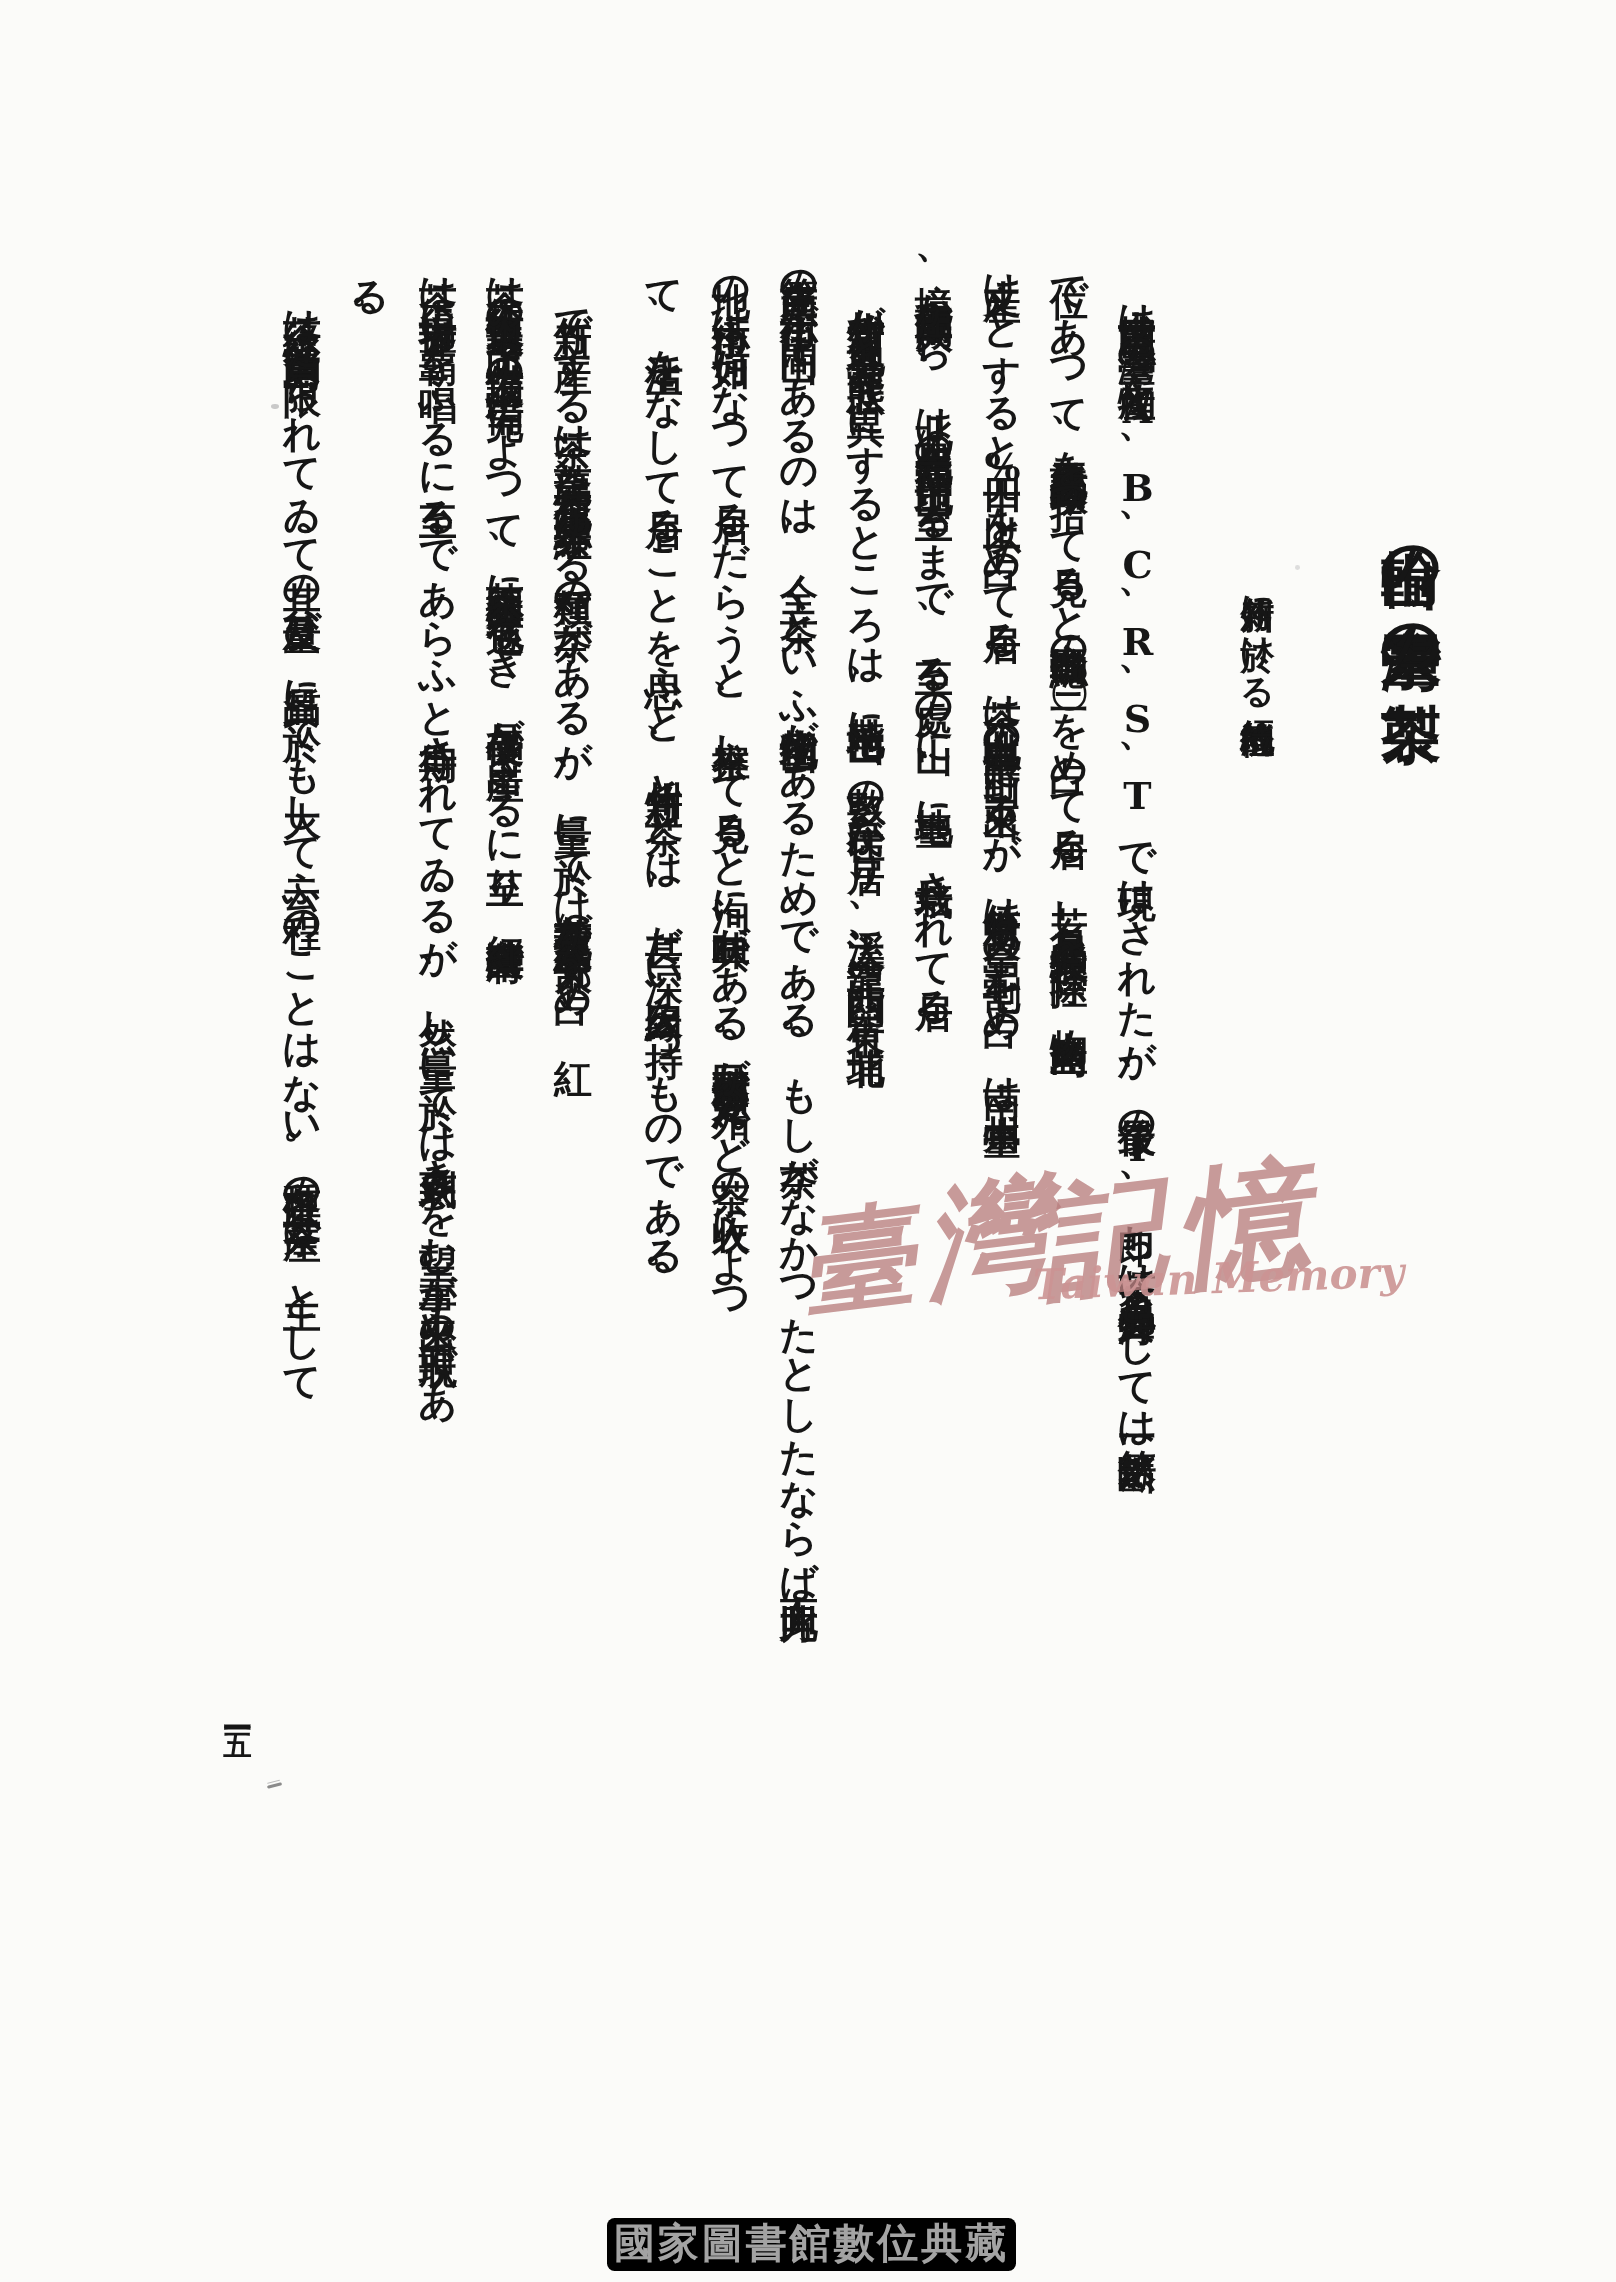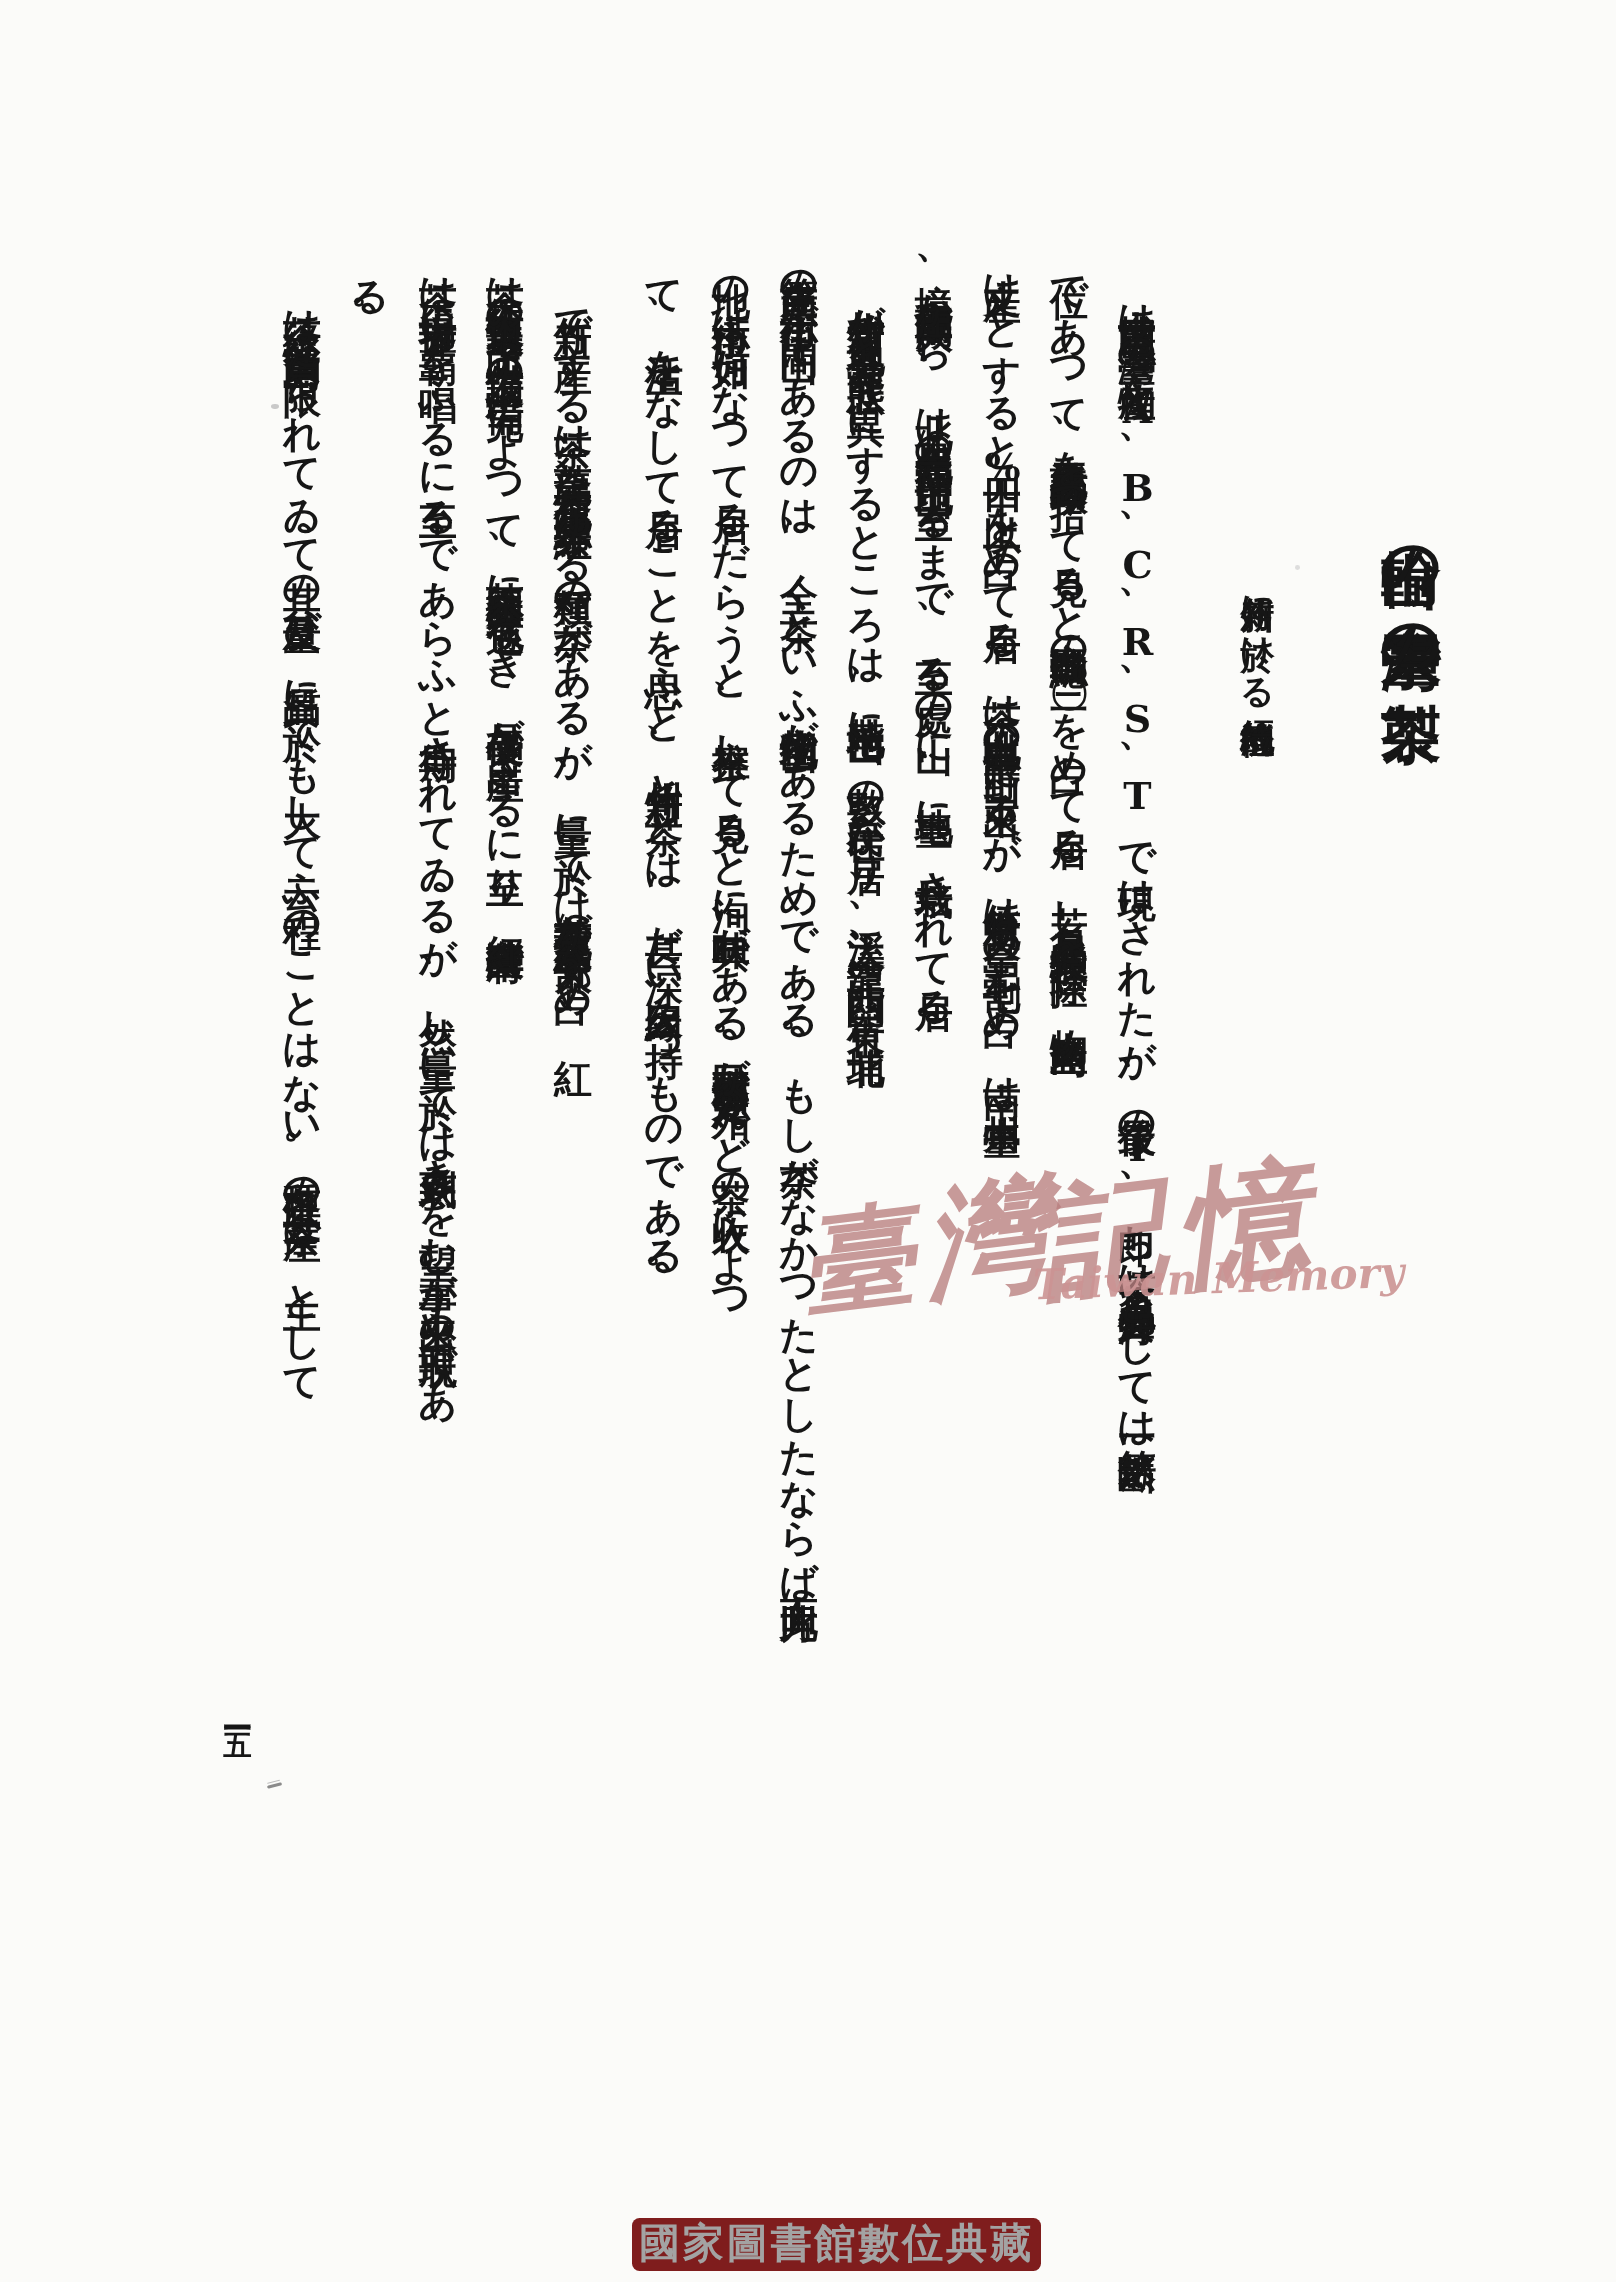--- a/index.html
+++ b/index.html
@@ -76,21 +76,21 @@
     font-family:"DejaVu Serif","Liberation Serif",serif;
     opacity:.9;transform:rotate(-2deg);
   }
 
   
   .credit{
     position:absolute;left:607px;top:2218px;width:409px;height:53px;
     font-size:41px;font-weight:600;letter-spacing:2.9px;
     font-family:"DejaVu Sans","Liberation Sans",sans-serif;
     text-align:center;line-height:51px;
-    background:#7f1d1d;border-radius:7.6px;margin-left:25px;
+    background:#000000;border-radius:7.6px;
   }
 
   
   .speck{position:absolute;background:#c9c9c9;border-radius:50%;}
   .sp1{left:271px;top:404px;width:7.6px;height:4.8px;}
   .sp2{left:1295px;top:565px;width:4.8px;height:4.8px;opacity:.6;}
 </style>
 </head>
 <body>
 

